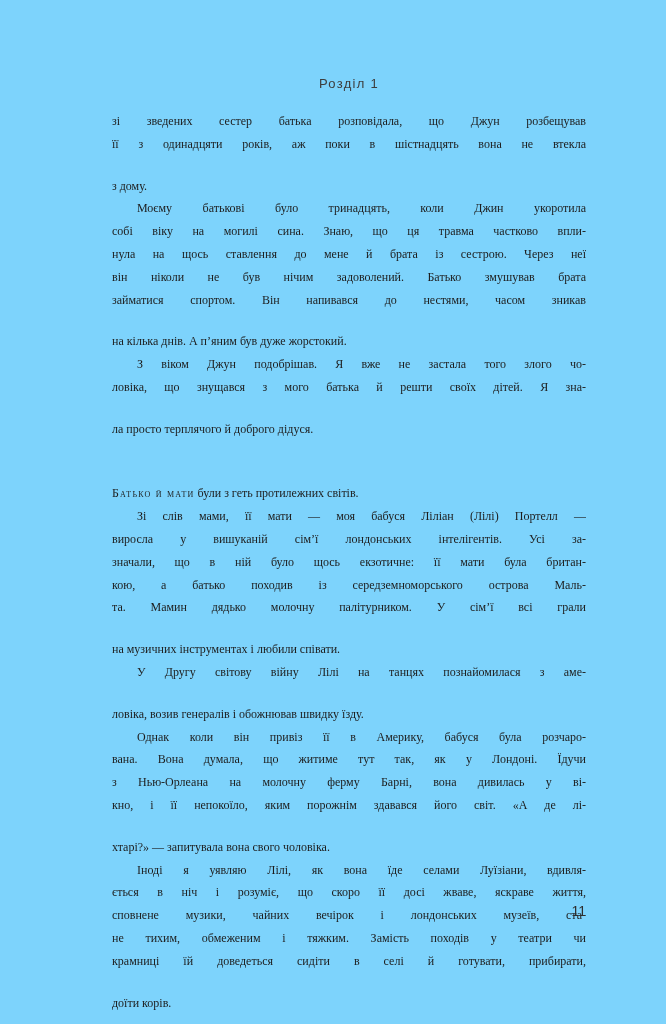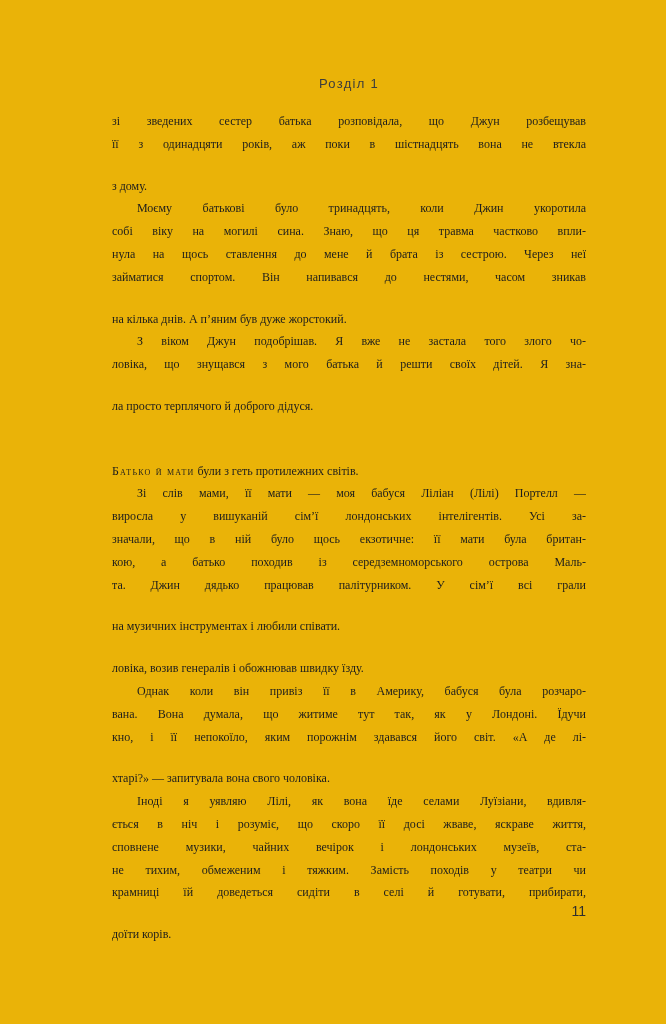--- a/index.html
+++ b/index.html
@@ -5,21 +5,21 @@
   html, body { margin: 0; padding: 0; }
   body {
     width: 666px; height: 1024px;
     background: #ffffff;
     position: relative;
     overflow: hidden;
     font-family: "Liberation Serif", "DejaVu Serif", serif;
   }
   .page {
     position: absolute; inset: 0;
-    background: #eab308;
+    background: #7dd3fc;
     text-decoration: underline;
   }
   .running-head {
     position: absolute;
     top: 76px; left: 112px; width: 474px;
     text-align: center;
     font-family: "Liberation Sans", "DejaVu Sans", sans-serif;
     font-size: 13px;
     letter-spacing: 1.3px;
     color: #3d3d3d;
@@ -64,36 +64,39 @@
 <div class="page">
   <div class="running-head">Розділ 1</div>
 
   <div class="body-text" id="body-text">
       <div class="line">зі зведених сестер батька розповідала, що Джун розбещував</div>
       <div class="line">її з одинадцяти років, аж поки в шістнадцять вона не втекла</div>
       <div class="line last">з дому.</div>
       <div class="line indent">Моєму батькові було тринадцять, коли Джин укоротила</div>
       <div class="line">собі віку на могилі сина. Знаю, що ця травма частково впли-</div>
       <div class="line">нула на щось ставлення до мене й брата із сестрою. Через неї</div>
+      <div class="line">він ніколи не був нічим задоволений. Батько змушував брата</div>
       <div class="line">займатися спортом. Він напивався до нестями, часом зникав</div>
       <div class="line last">на кілька днів. А п’яним був дуже жорстокий.</div>
       <div class="line indent">З віком Джун подобрішав. Я вже не застала того злого чо-</div>
       <div class="line">ловіка, що знущався з мого батька й решти своїх дітей. Я зна-</div>
       <div class="line last">ла просто терплячого й доброго дідуся.</div>
       <div class="spacer"></div>
       <div class="line last"><span class="smallcaps">Батько й мати</span> були з геть протилежних світів.</div>
       <div class="line indent">Зі слів мами, її мати — моя бабуся Ліліан (Лілі) Портелл —</div>
       <div class="line">виросла у вишуканій сім’ї лондонських інтелігентів. Усі за-</div>
       <div class="line">значали, що в ній було щось екзотичне: її мати була британ-</div>
       <div class="line">кою, а батько походив із середземноморського острова Маль-</div>
-      <div class="line">та. Джин дядько працював палітурником. У сім’ї всі грали</div>
+      <div class="line">та. Мамин дядько молочну палітурником. У сім’ї всі грали</div>
       <div class="line last">на музичних інструментах і любили співати.</div>
+      <div class="line indent">У Другу світову війну Лілі на танцях познайомилася з аме-</div>
       <div class="line last">ловіка, возив генералів і обожнював швидку їзду.</div>
       <div class="line indent">Однак коли він привіз її в Америку, бабуся була розчаро-</div>
       <div class="line">вана. Вона думала, що житиме тут так, як у Лондоні. Їдучи</div>
+      <div class="line">з Нью-Орлеана на молочну ферму Барні, вона дивилась у ві-</div>
       <div class="line">кно, і її непокоїло, яким порожнім здавався його світ. «А де лі-</div>
       <div class="line last">хтарі?» — запитувала вона свого чоловіка.</div>
       <div class="line indent">Іноді я уявляю Лілі, як вона їде селами Луїзіани, вдивля-</div>
       <div class="line">ється в ніч і розуміє, що скоро її досі жваве, яскраве життя,</div>
       <div class="line">сповнене музики, чайних вечірок і лондонських музеїв, ста-</div>
       <div class="line">не тихим, обмеженим і тяжким. Замість походів у театри чи</div>
       <div class="line">крамниці їй доведеться сидіти в селі й готувати, прибирати,</div>
       <div class="line last">доїти корів.</div>
     </div>
 

